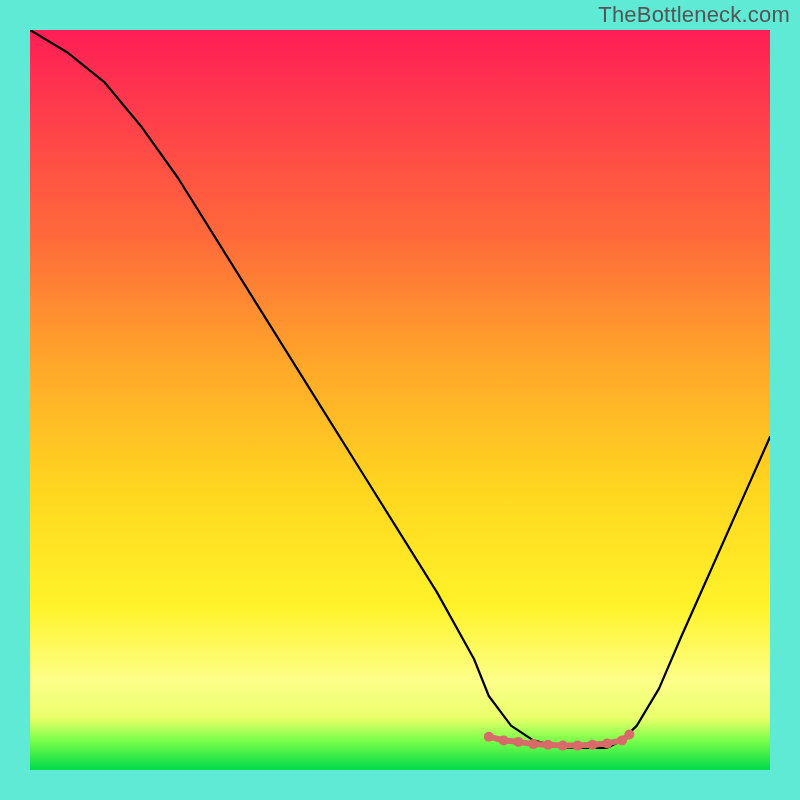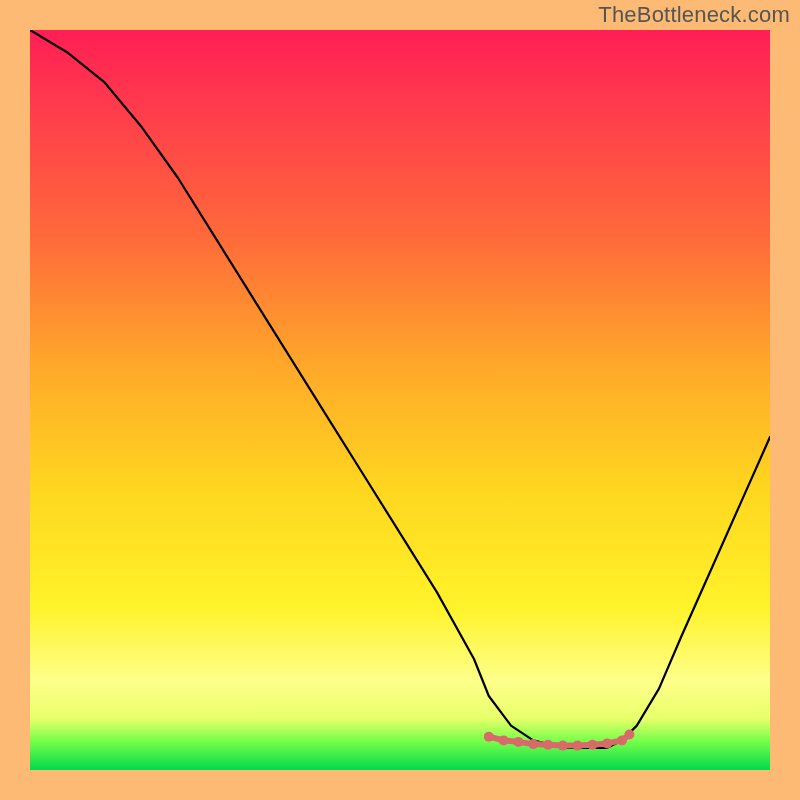--- a/index.html
+++ b/index.html
@@ -8,21 +8,21 @@
     width: 800px;
     height: 800px;
     background: #000;
     overflow: hidden;
     font-family: Arial, Helvetica, sans-serif;
   }
   .frame {
     position: relative;
     width: 800px;
     height: 800px;
-    background: #fdba74;
+    background: #5eead4;
     text-decoration: underline;
   }
   .watermark {
     position: absolute;
     top: 2px;
     right: 10px;
     color: #555;
     font-size: 22px;
     font-weight: 500;
     letter-spacing: 0.2px;

